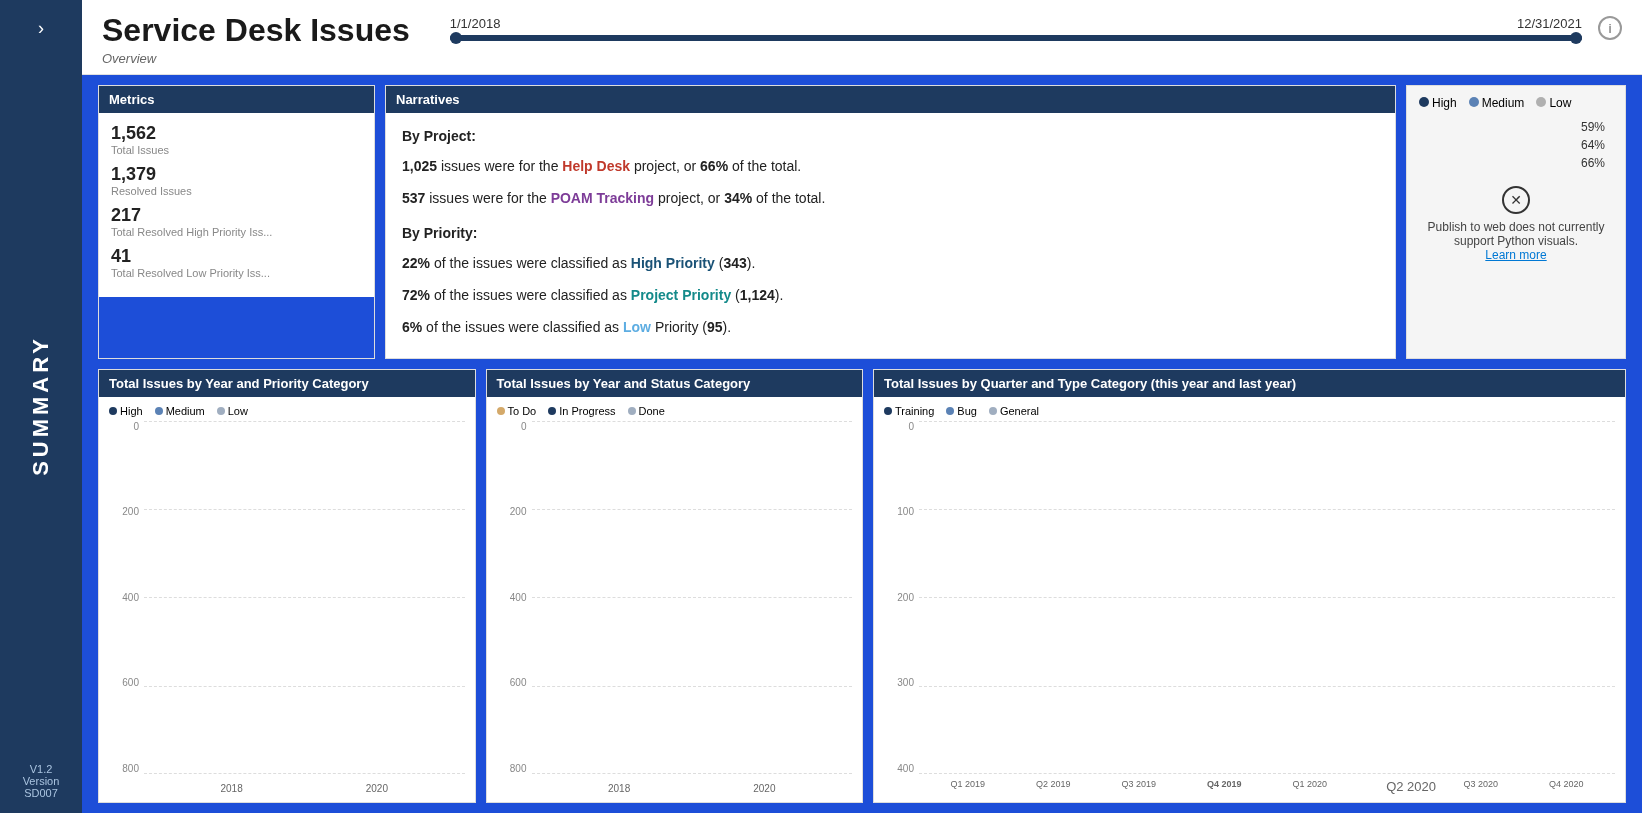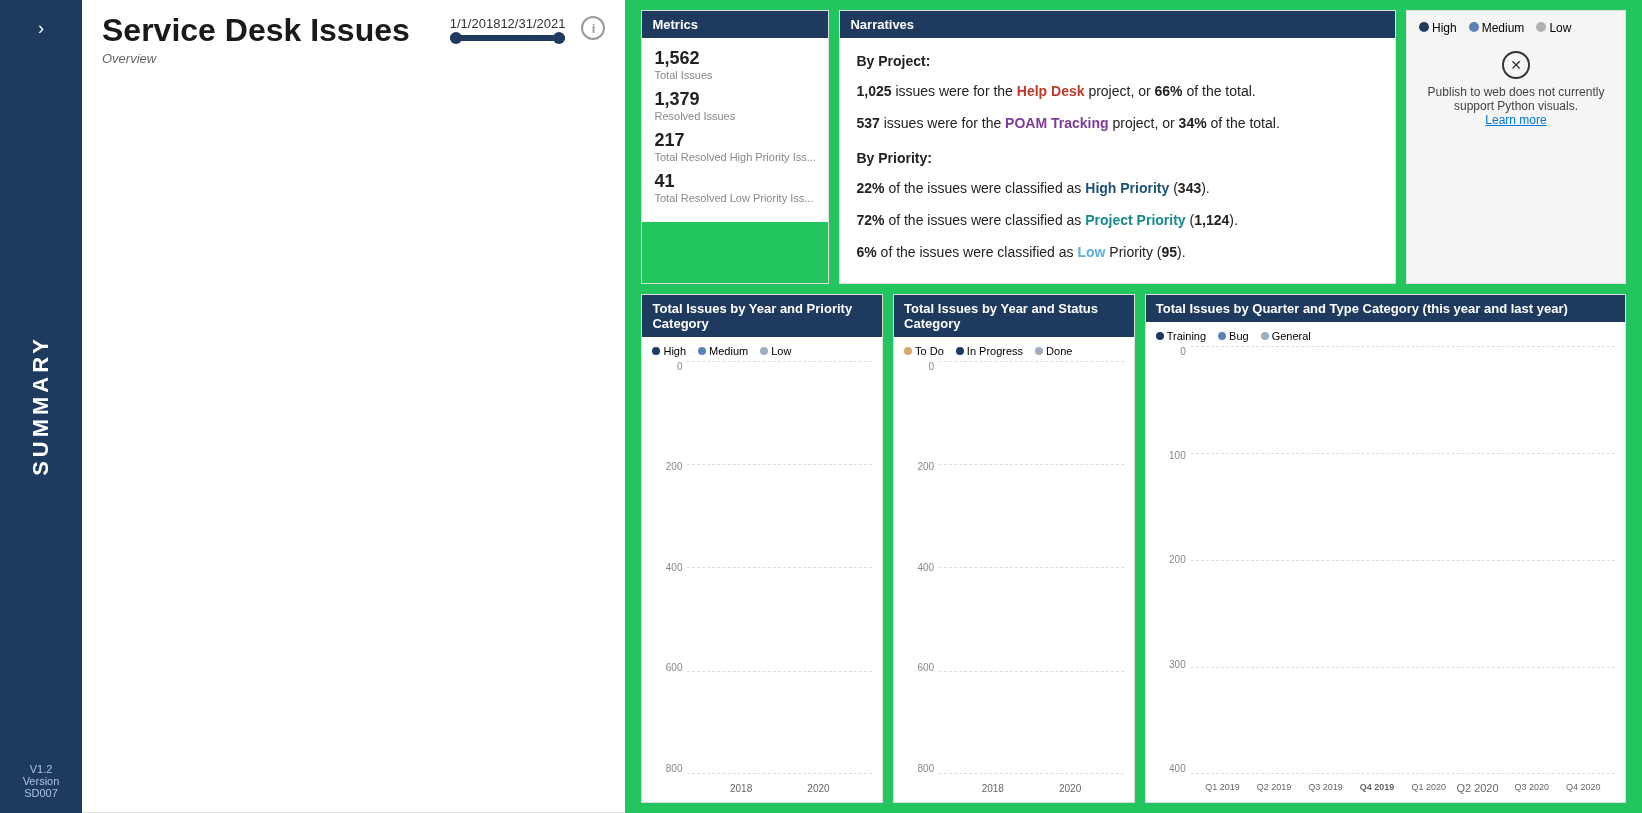--- a/index.html
+++ b/index.html
@@ -36,22 +36,22 @@
       color: #aac4e0;
       font-size: 11px;
       text-align: center;
       padding-bottom: 4px;
     }
 
     
     .main {
       flex: 1;
       display: flex;
-      flex-direction: row;
-      background: #22c55e;
+      flex-direction: column;
+      background: #1d4ed8;
       overflow: hidden;
     }
 
     
     .header {
       display: flex;
       align-items: flex-start;
       padding: 12px 20px 8px 20px;
       border-bottom: 1px solid #e0e0e0;
       background: white;
@@ -121,21 +121,21 @@
 
     
     .top-row {
       display: flex;
       gap: 10px;
       flex: 0 0 auto;
     }
 
     
     .metrics-panel {
-      width: 188px;
+      width: 277px;
       border: 1px solid #ddd;
       flex-shrink: 0;
     }
     .panel-header {
       background: #1e3a5f;
       color: white;
       font-size: 13px;
       font-weight: bold;
       padding: 6px 10px;
     }
@@ -378,20 +378,25 @@
         </div>
       </div>
 
       <div class="legend-panel">
         <div class="legend-body">
           <div class="legend-dots">
             <span><span class="dot dot-high"></span><span>High</span></span>
             <span><span class="dot dot-medium"></span><span>Medium</span></span>
             <span><span class="dot dot-low"></span><span>Low</span></span>
           </div>
+          <div class="legend-percents">
+            <div>59%</div>
+            <div>64%</div>
+            <div>66%</div>
+          </div>
           <div class="legend-warning">
             <div class="warning-circle">✕</div>
             <div>Publish to web does not currently support Python visuals.</div>
             <span class="learn-more">Learn more</span>
           </div>
         </div>
       </div>
     </div>
 
     <div class="bottom-row">
@@ -608,21 +613,21 @@
                   <div style="background:#a0aec0;flex:18;"></div>
                 </div>
               </div>
             </div>
             <div style="position:absolute;bottom:0;left:35px;right:0;display:flex;gap:4px;padding:0 8px;">
               <div style="flex:1;text-align:center;font-size:9px;color:#666;">Q1 2019</div>
               <div style="flex:1;text-align:center;font-size:9px;color:#666;">Q2 2019</div>
               <div style="flex:1;text-align:center;font-size:9px;color:#666;">Q3 2019</div>
               <div style="flex:1;text-align:center;font-size:9px;color:#666;font-weight:bold;">Q4 2019</div>
               <div style="flex:1;text-align:center;font-size:9px;color:#666;">Q1 2020</div>
-              <div style="flex:1;text-align:left;font-size:11px;color:#666;">Q2 2020</div>
+              <div style="flex:1;text-align:right;font-size:13px;color:#666;">Q2 2020</div>
               <div style="flex:1;text-align:center;font-size:9px;color:#666;">Q3 2020</div>
               <div style="flex:1;text-align:center;font-size:9px;color:#666;">Q4 2020</div>
             </div>
           </div>
         </div>
       </div>
 
     </div>
   </div>
 </div>

